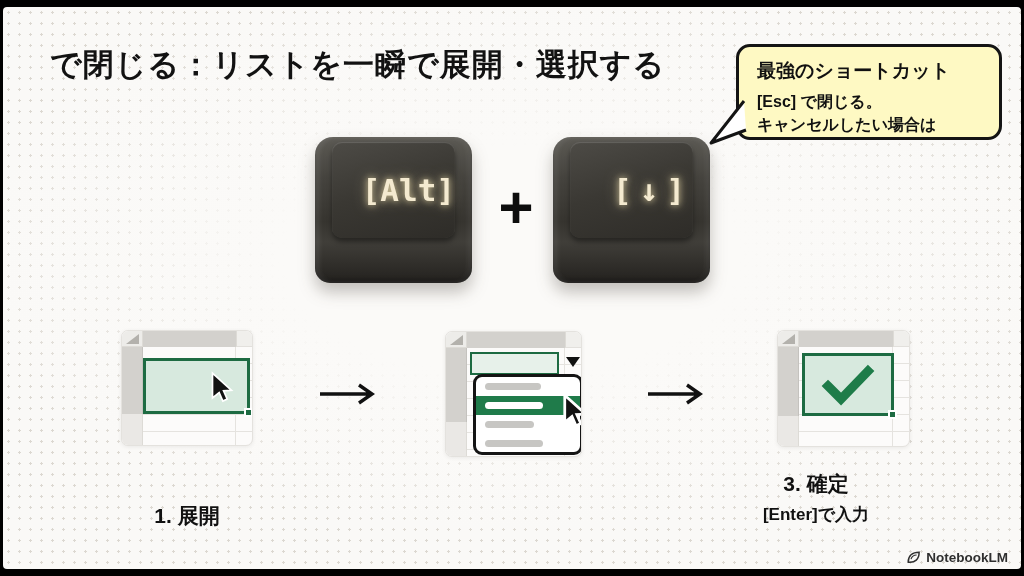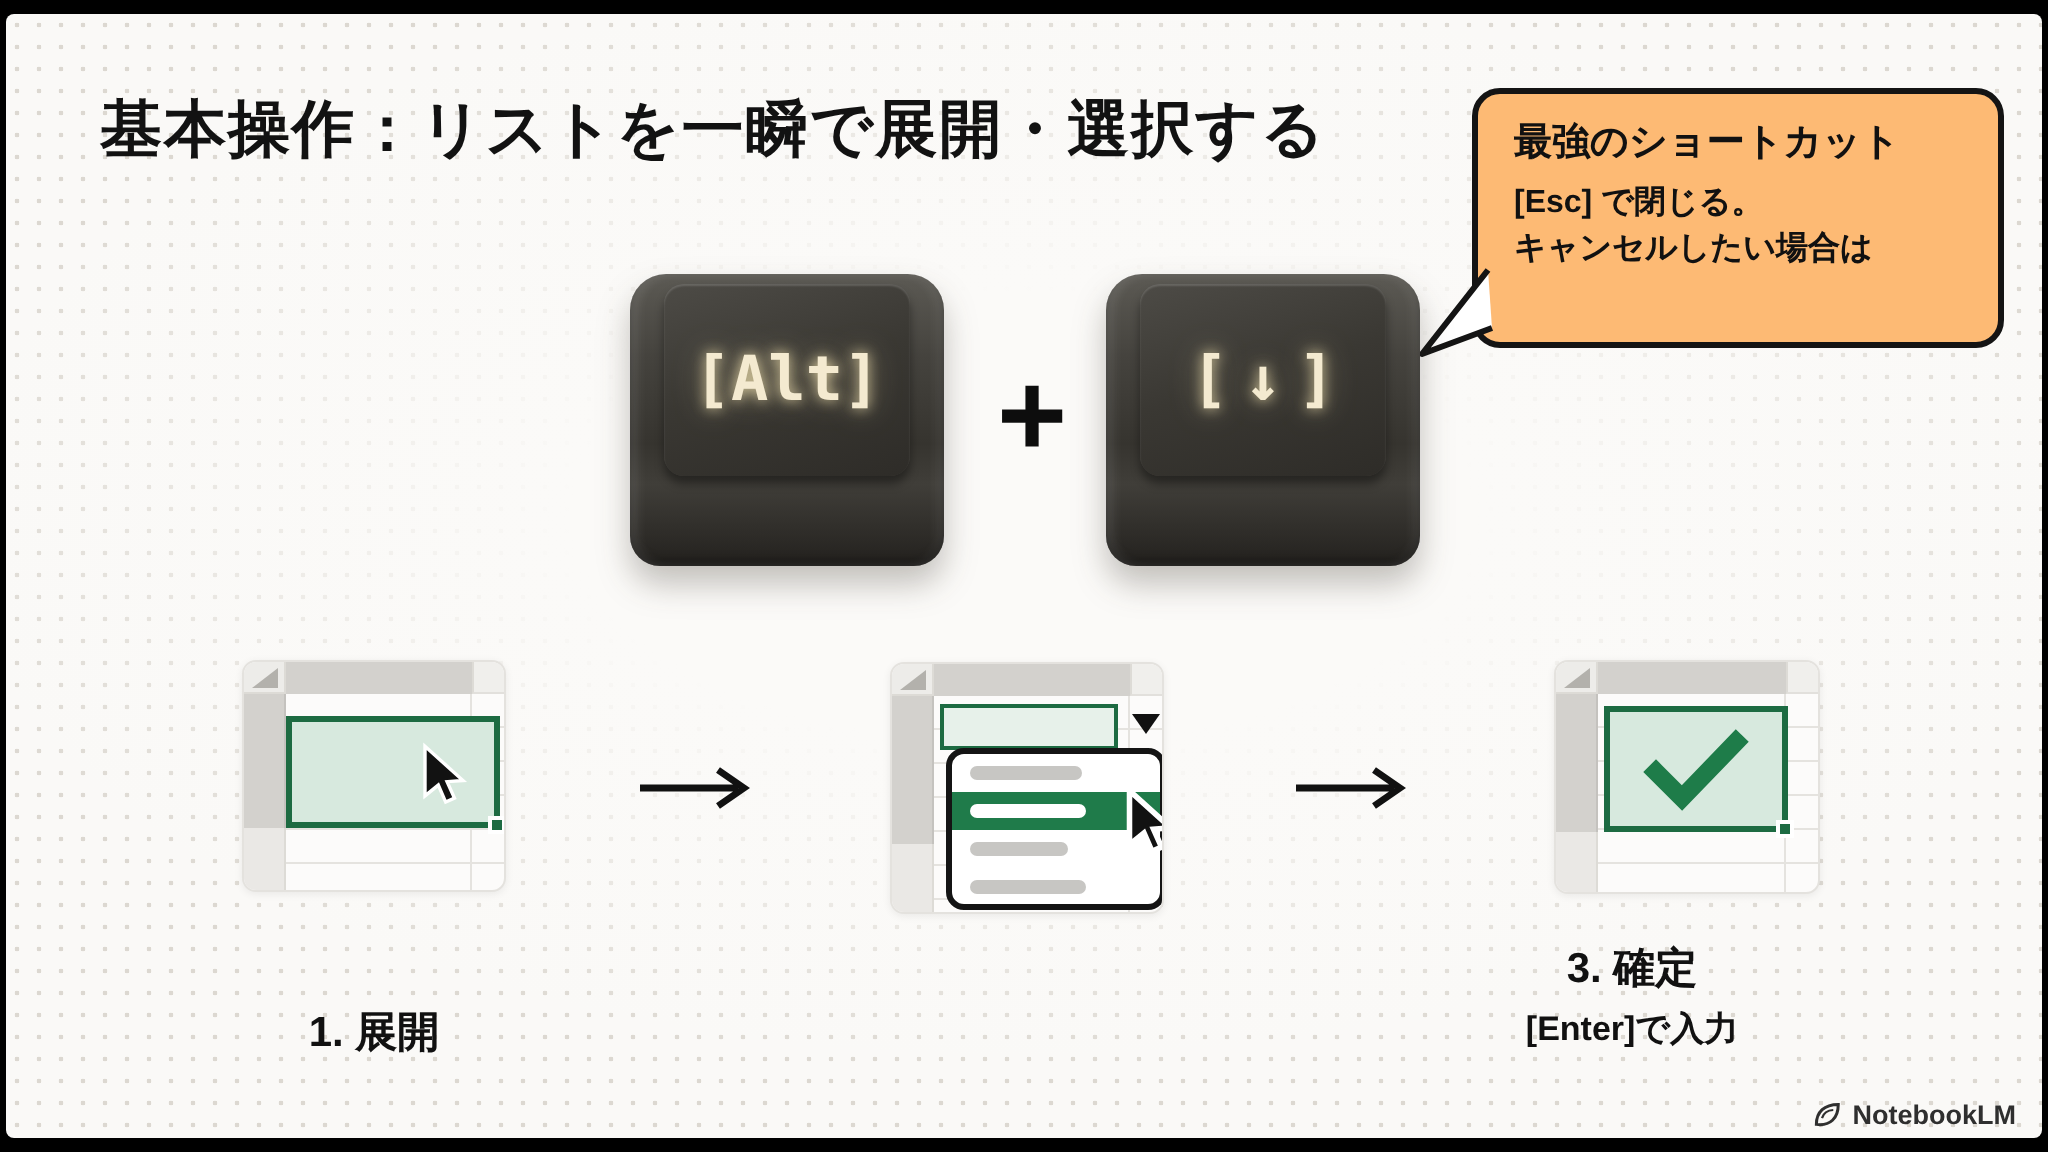--- a/index.html
+++ b/index.html
@@ -19,42 +19,42 @@
   }
 
   
   .title {
     position:absolute; left:50px; top:44px;
     font-size:31px; font-weight:900; color:#121212; letter-spacing:1px;
   }
 
   
   .callout {
-    position:absolute; left:736px; top:44px; width:266px; height:130px;
-    background:#fdba74; border:3px solid #141414; border-radius:14px;
+    position:absolute; left:736px; top:44px; width:266px; height:96px;
+    background:#fef9c3; border:3px solid #141414; border-radius:14px;
     padding:11px 16px 10px 18px;
   }
   .callout-heading { font-size:19px; font-weight:900; color:#111; }
   .callout-body { margin-top:6px; font-size:16px; font-weight:700; color:#111; line-height:1.45; }
   .callout-tail { position:absolute; left:-33px; bottom:-11px; }
 
   
   .keycap { position:absolute; width:157px; height:146px; filter:drop-shadow(0 9px 8px rgba(45,40,30,.28)); }
   .keycap-alt { left:315px; top:137px; }
   .keycap-down { left:553px; top:137px; }
   .keycap-skirt {
     position:absolute; inset:0; border-radius:18px 18px 15px 15px;
     background:linear-gradient(180deg,#5c5a54 0%,#45433e 28%,#36342f 58%,#403e39 72%,#23211e 100%);
     box-shadow:inset 4px 0 5px rgba(255,255,255,.10), inset -4px 0 5px rgba(255,255,255,.07), inset 0 -3px 4px rgba(0,0,0,.35);
   }
   .keycap-top {
     position:absolute; left:17px; right:17px; top:5px; height:96px; border-radius:10px;
     background:linear-gradient(163deg,#4d4b46 0%,#3a3833 48%,#2e2c28 100%);
     box-shadow:inset 0 1px 1px rgba(255,255,255,.16), 0 4px 5px rgba(0,0,0,.38);
-    display:flex; align-items:center; justify-content:center;
+    display:flex; align-items:center; justify-content:flex-end;
   }
   .keycap-legend {
     font-family:"DejaVu Sans Mono",monospace; font-size:31px; font-weight:700; color:#f4ead0;
     text-shadow:0 0 7px rgba(255,238,185,.85), 0 0 16px rgba(255,238,185,.4);
   }
   .keycap-down .keycap-legend { letter-spacing:8px; padding-left:8px; }
   .plus-separator {
     position:absolute; left:487px; top:173px; width:58px; text-align:center;
     font-size:60px; font-weight:900; color:#0d0d0d;
   }
@@ -120,21 +120,21 @@
     position:absolute; right:16px; bottom:11px; display:flex; align-items:center; gap:5px;
     color:#2f2f2f; font-size:13.5px; font-weight:700;
   }
 </style>
 </head>
 <body>
 
 <div class="frame">
   <div class="slide"></div>
 
-  <h1 class="title">基本操作：リストを一瞬で展開・選択する</h1>
+  <h1 class="title">で閉じる：リストを一瞬で展開・選択する</h1>
 
   <div class="callout">
     <div class="callout-heading">最強のショートカット</div>
     <div class="callout-body">
       <div>[Esc] で閉じる。</div>
       <div>キャンセルしたい場合は</div>
     </div>
     <svg class="callout-tail" width="42" height="50" viewBox="0 0 42 50">
       <path d="M38 3 L5 45 L40 32" fill="#fff" stroke="#141414" stroke-width="3" stroke-linejoin="round"></path>
     </svg>

